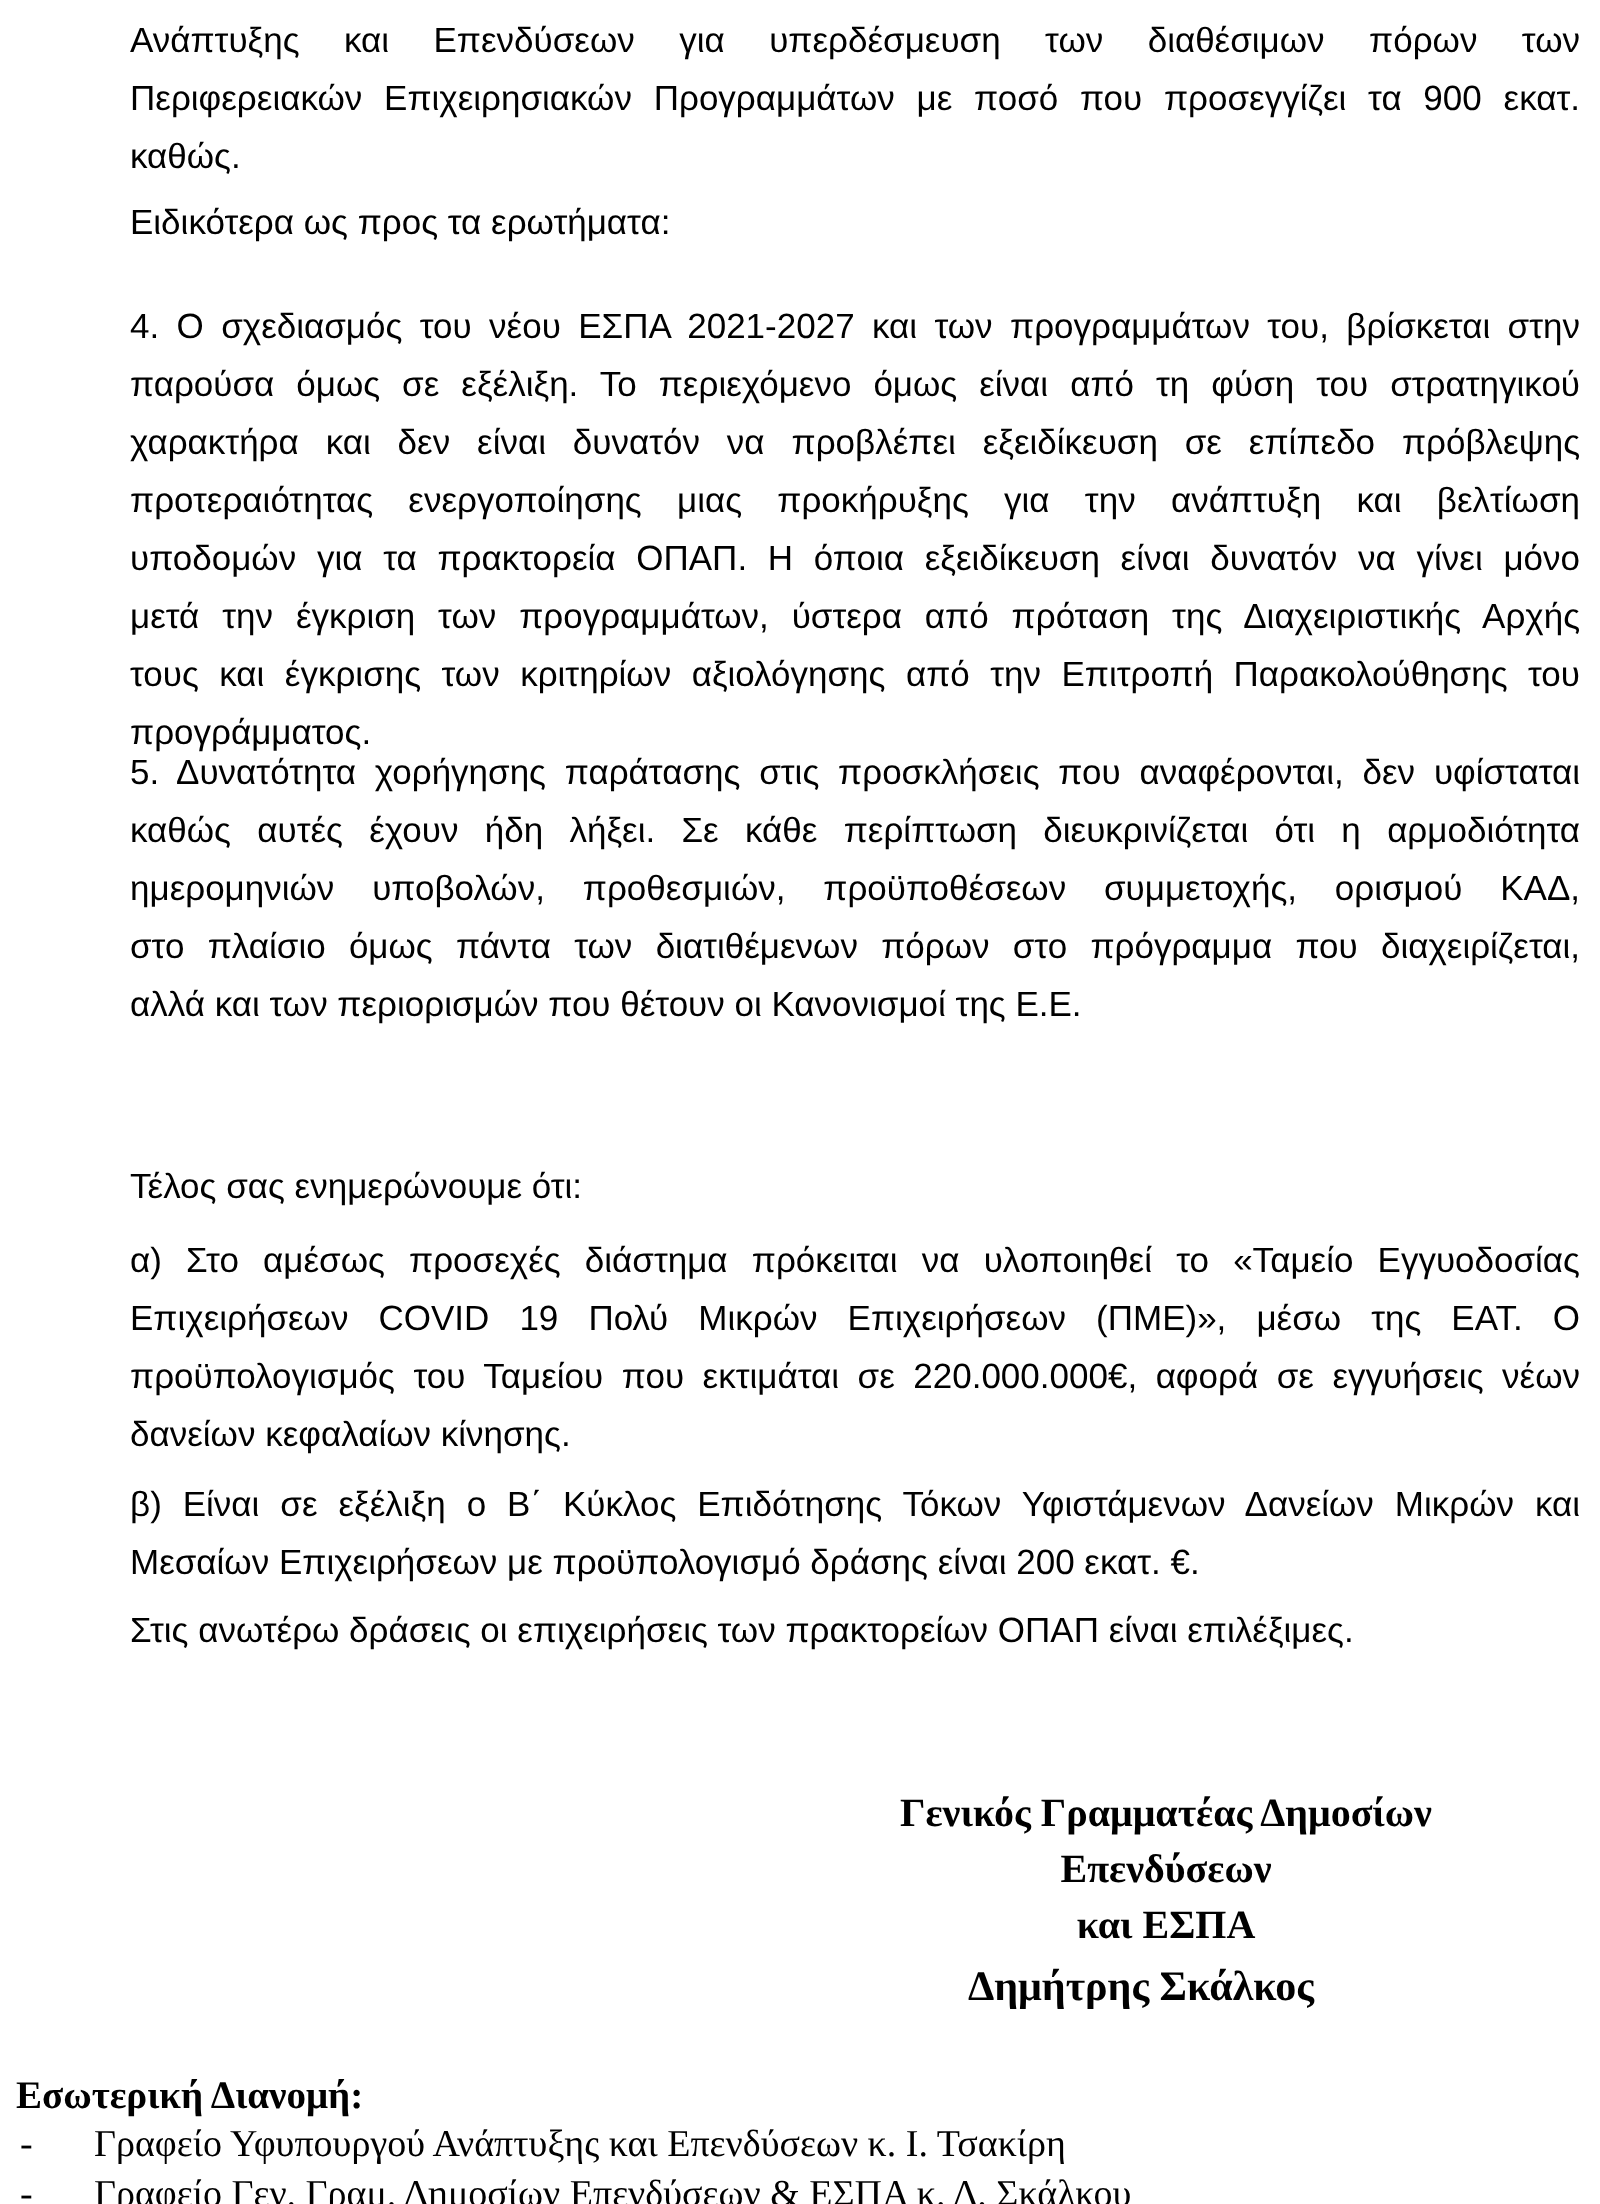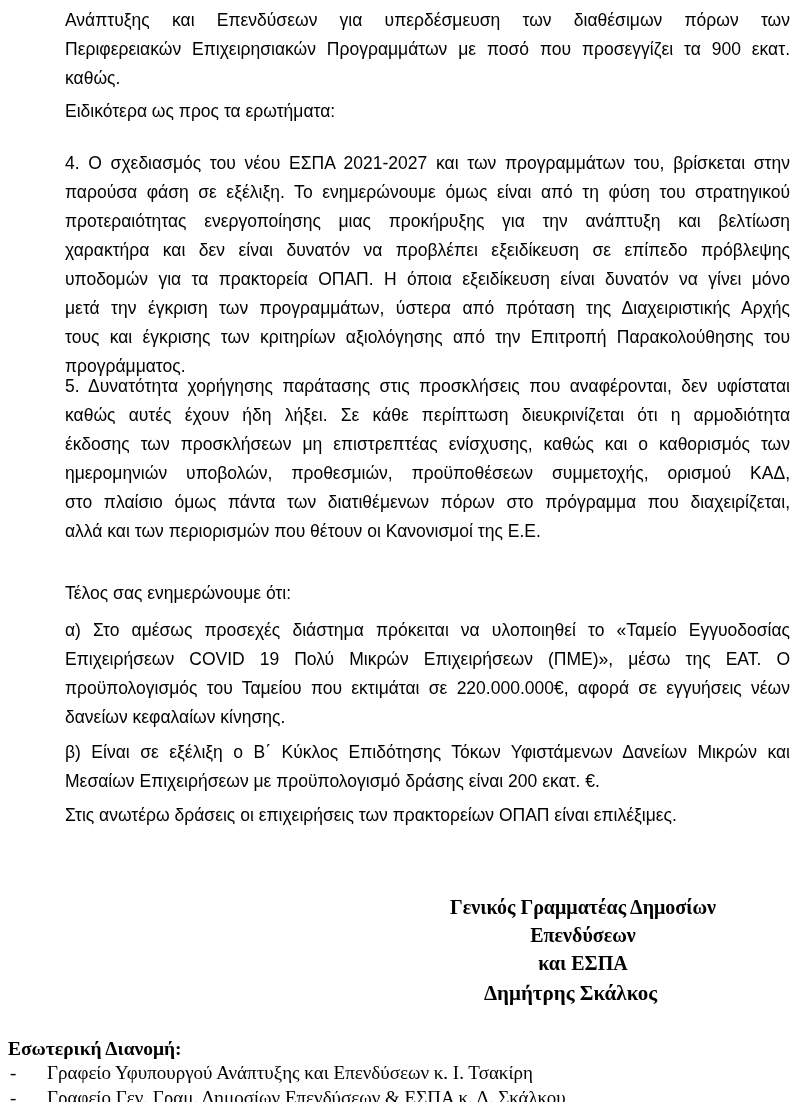--- a/index.html
+++ b/index.html
@@ -90,32 +90,31 @@
   <div class="para p0">
       <div>Ανάπτυξης και Επενδύσεων για υπερδέσμευση των διαθέσιμων πόρων των</div>
       <div>Περιφερειακών Επιχειρησιακών Προγραμμάτων με ποσό που προσεγγίζει τα 900 εκατ.</div>
       <div class="last-line">καθώς.</div>
     </div>
   <div class="para p1">
       <div class="last-line">Ειδικότερα ως προς τα ερωτήματα:</div>
     </div>
   <div class="para p2">
       <div>4. Ο σχεδιασμός του νέου ΕΣΠΑ 2021-2027 και των προγραμμάτων του, βρίσκεται στην</div>
-      <div>παρούσα φάση σε εξέλιξη. Το ενημερώνουμε όμως είναι από τη φύση του στρατηγικού</div>
+      <div>παρούσα όμως σε εξέλιξη. Το περιεχόμενο όμως είναι από τη φύση του στρατηγικού</div>
+      <div>χαρακτήρα και δεν είναι δυνατόν να προβλέπει εξειδίκευση σε επίπεδο πρόβλεψης</div>
       <div>προτεραιότητας ενεργοποίησης μιας προκήρυξης για την ανάπτυξη και βελτίωση</div>
-      <div>χαρακτήρα και δεν είναι δυνατόν να προβλέπει εξειδίκευση σε επίπεδο πρόβλεψης</div>
       <div>υποδομών για τα πρακτορεία ΟΠΑΠ. Η όποια εξειδίκευση είναι δυνατόν να γίνει μόνο</div>
       <div>μετά την έγκριση των προγραμμάτων, ύστερα από πρόταση της Διαχειριστικής Αρχής</div>
       <div>τους και έγκρισης των κριτηρίων αξιολόγησης από την Επιτροπή Παρακολούθησης του</div>
       <div class="last-line">προγράμματος.</div>
     </div>
   <div class="para p3">
       <div>5. Δυνατότητα χορήγησης παράτασης στις προσκλήσεις που αναφέρονται, δεν υφίσταται</div>
       <div>καθώς αυτές έχουν ήδη λήξει. Σε κάθε περίπτωση διευκρινίζεται ότι η αρμοδιότητα</div>
-      <div>έκδοσης των προσκλήσεων μη επιστρεπτέας ενίσχυσης, καθώς και ο καθορισμός των</div>
       <div>ημερομηνιών υποβολών, προθεσμιών, προϋποθέσεων συμμετοχής, ορισμού ΚΑΔ,</div>
       <div>στο πλαίσιο όμως πάντα των διατιθέμενων πόρων στο πρόγραμμα που διαχειρίζεται,</div>
       <div class="last-line">αλλά και των περιορισμών που θέτουν οι Κανονισμοί της Ε.Ε.</div>
     </div>
   <div class="para p4">
       <div class="last-line">Τέλος σας ενημερώνουμε ότι:</div>
     </div>
   <div class="para p5">
       <div>α) Στο αμέσως προσεχές διάστημα πρόκειται να υλοποιηθεί το «Ταμείο Εγγυοδοσίας</div>
       <div>Επιχειρήσεων COVID 19 Πολύ Μικρών Επιχειρήσεων (ΠΜΕ)», μέσω της ΕΑΤ. Ο</div>

